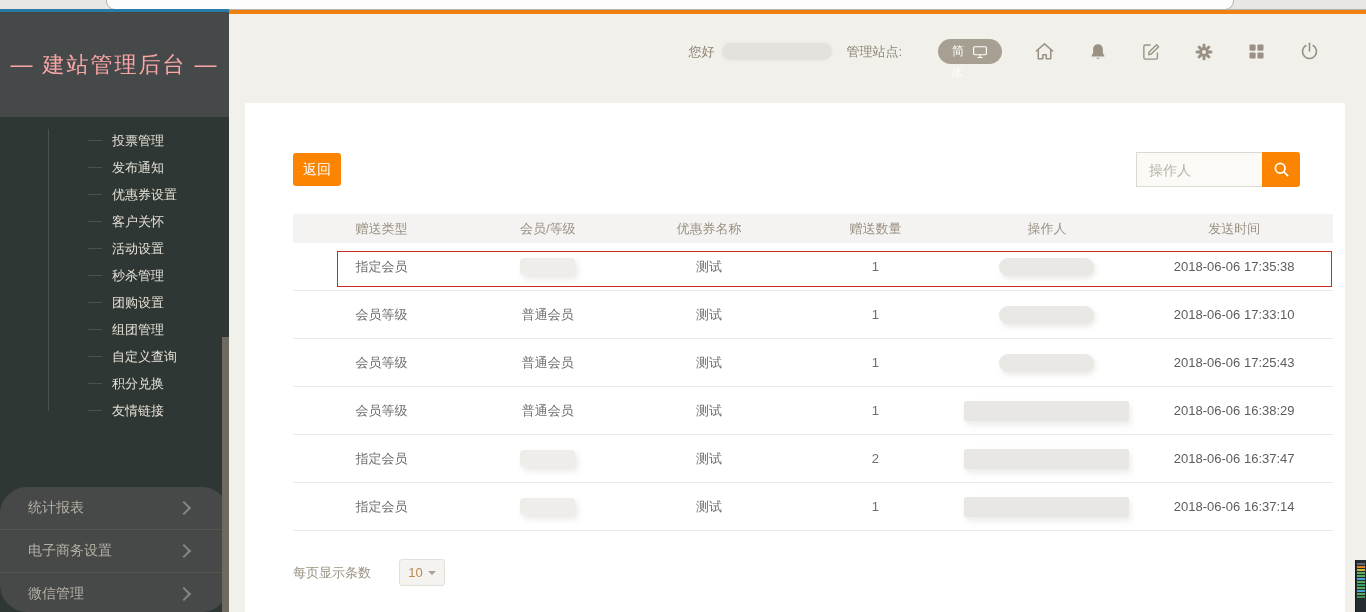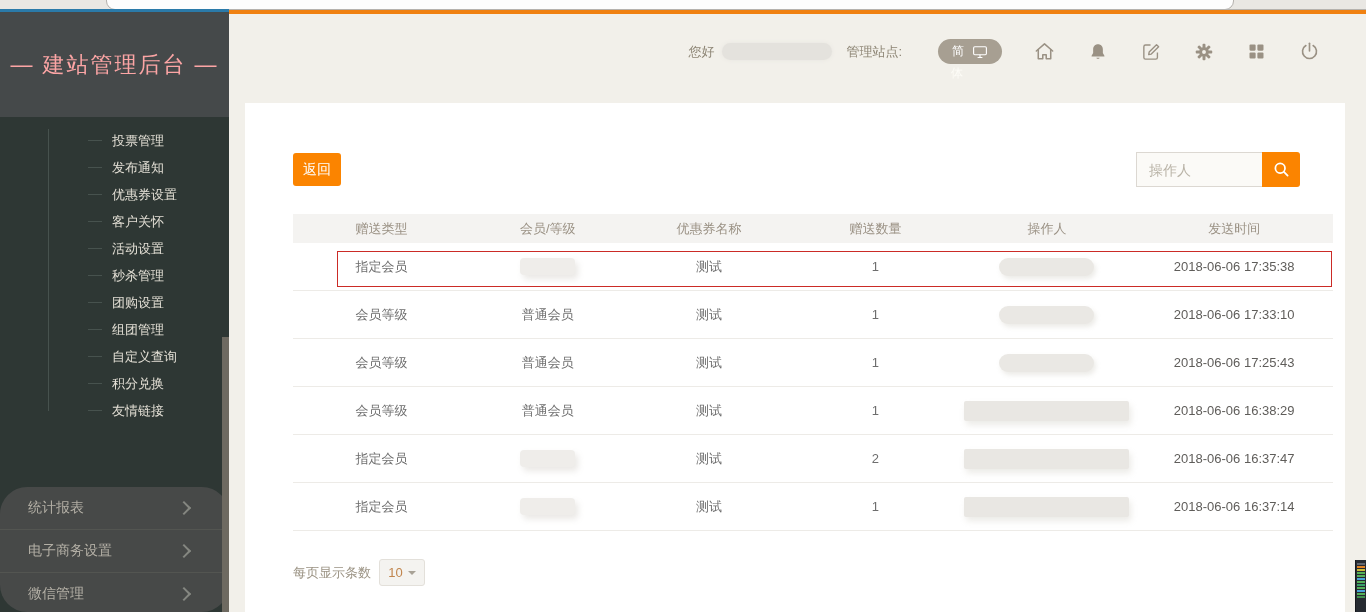--- a/index.html
+++ b/index.html
@@ -58,21 +58,21 @@
   td.time{color:#5f5d5a;}
   #highlight-box{position:absolute;left:44px;right:1px;top:37px;height:34px;border:1px solid #cb2b26;pointer-events:none;}
 
   .redact{display:inline-block;vertical-align:middle;}
   .redact-member{width:55px;height:17px;background:#efedea;border-radius:4px;box-shadow:3px 4px 6px rgba(232,230,226,.9);}
   .redact-small{width:95px;height:18px;background:#eae8e4;border-radius:9px;box-shadow:2px 3px 5px rgba(233,231,227,.85);}
   .redact-large{width:165px;height:20px;background:#e9e7e3;border-radius:2px;box-shadow:2px 4px 6px rgba(233,231,227,.85);}
 
   #pager{margin:28px 12px 0 48px;display:flex;align-items:center;}
   #pager .pager-label{font-size:13px;color:#9b9384;}
-  #page-size{margin-left:8px;width:44px;height:25px;background:#f4f3f0;border:1px solid #e3e0da;border-radius:3px;display:flex;align-items:center;justify-content:center;cursor:pointer;}
+  #page-size{margin-left:28px;width:44px;height:25px;background:#f4f3f0;border:1px solid #e3e0da;border-radius:3px;display:flex;align-items:center;justify-content:center;cursor:pointer;}
   #page-size .ps-value{font-size:13px;color:#c1854d;}
   #page-size .ps-caret{margin-left:5px;width:0;height:0;border:4px solid transparent;border-top-color:#a8a296;margin-top:4px;}
 
   
   #corner-widget{position:absolute;right:0;bottom:0;width:11px;height:52px;background:#262a31;border-left:1px solid #15171c;padding-top:2px;box-sizing:border-box;}
   #corner-widget .stripe{height:2px;margin:1px 1px 0 1px;}
 </style>
 </head>
 <body>
 

